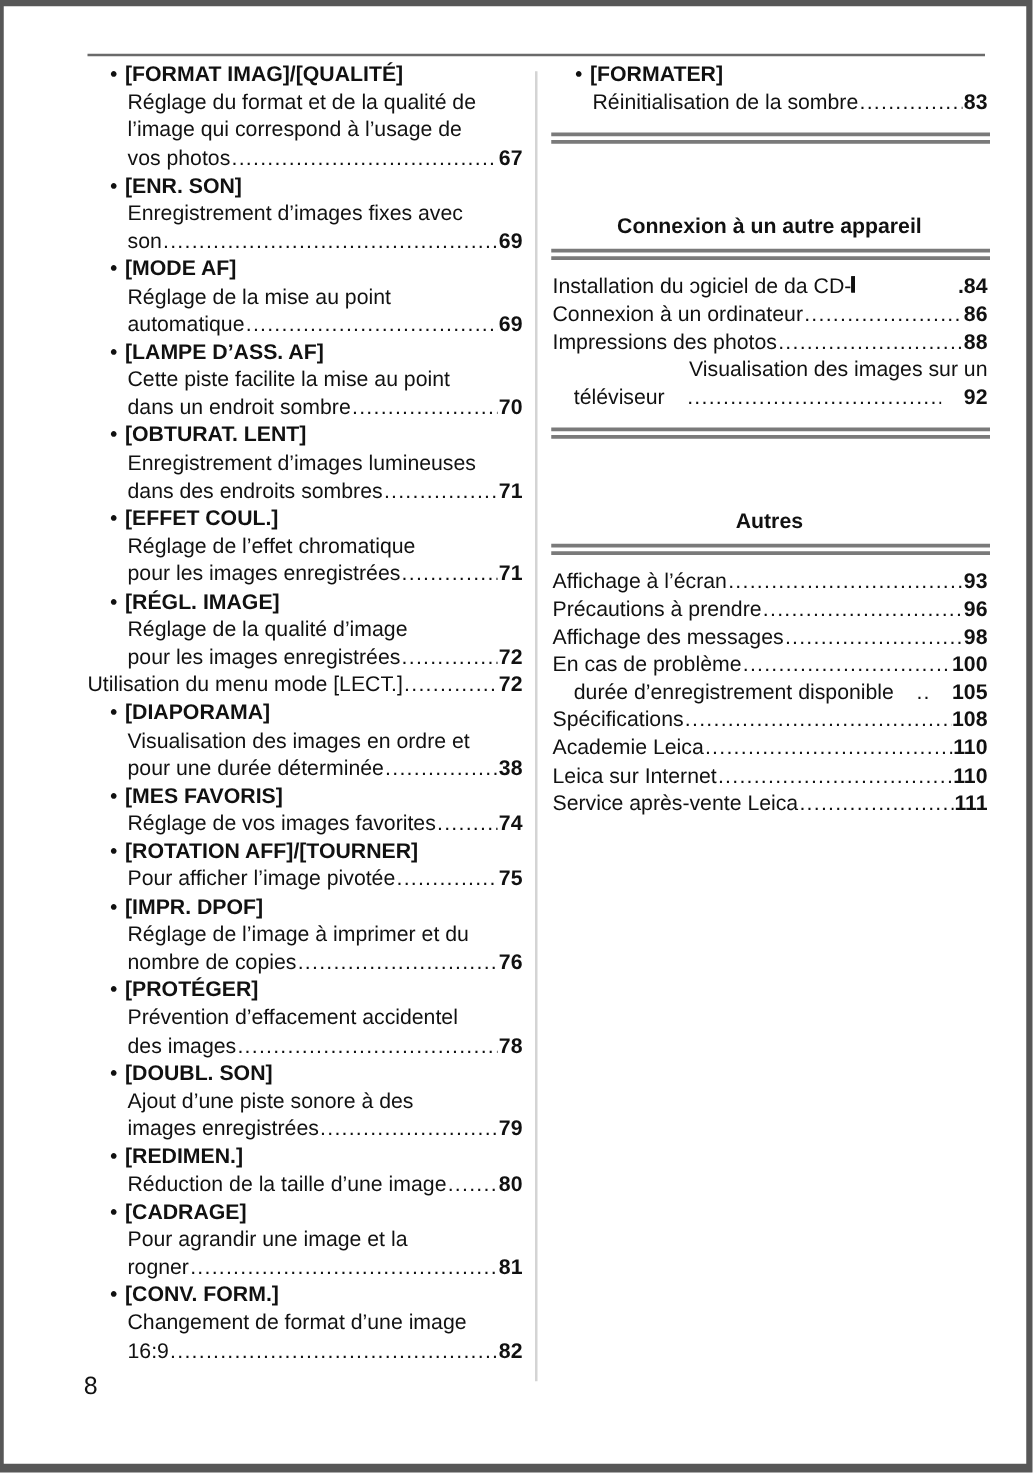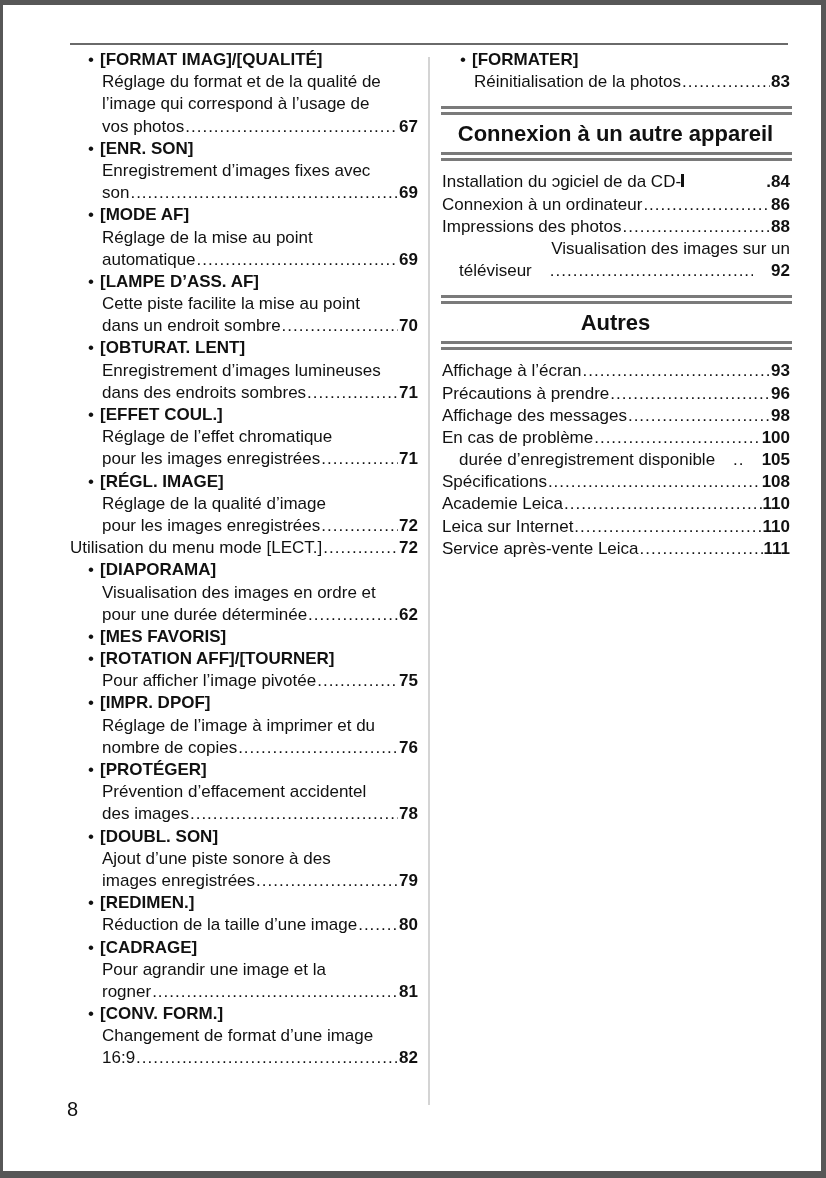--- a/index.html
+++ b/index.html
@@ -69,25 +69,26 @@
   .section-head { margin-top: 12px; }
   .double-rule { height: 12px; position: relative; }
   .double-rule::before, .double-rule::after {
     content: ""; position: absolute; left: 2px; right: -2px;
     border-top: 3px solid #7a7a7a;
   }
   .double-rule::before { top: 1px; }
   .double-rule::after { top: 7px; }
   .head-title {
     font-weight: bold;
-    font-size: 22px;
+    font-size: 17px;
     text-align: center;
     height: 34px;
     line-height: 34px;
     padding-left: 2px;
+    margin-top: 47px;
   }
   .section-body { margin-top: 8px; text-align: right; }
   .page-number {
     position: absolute;
     left: 64px; top: 1093px;
     font-size: 20px;
   }
   .cdglyph {
     display: inline-block; width: 9px; height: 11px;
     background: #111; border: 1px solid #111; vertical-align: -1px;
@@ -172,25 +173,30 @@
       <span class="dots"></span>
       <span class="pg">72</span>
     </div>
     <div id="left-blocks-2">
         <div>
           <div class="line bullet"><span class="dot">•</span><span class="label">[DIAPORAMA]</span></div>
           <div class="line sub">Visualisation des images en ordre et</div>
           <div class="line entry sub">
             <span class="txt">pour une durée déterminée</span>
             <span class="dots"></span>
-            <span class="pg">62</span>
+            <span class="pg">38</span>
           </div>
         </div>
         <div>
           <div class="line bullet"><span class="dot">•</span><span class="label">[MES FAVORIS]</span></div>
+          <div class="line entry sub">
+            <span class="txt">Réglage de vos images favorites</span>
+            <span class="dots"></span>
+            <span class="pg">74</span>
+          </div>
         </div>
         <div>
           <div class="line bullet"><span class="dot">•</span><span class="label">[ROTATION AFF]/[TOURNER]</span></div>
           <div class="line entry sub">
             <span class="txt">Pour afficher l’image pivotée</span>
             <span class="dots"></span>
             <span class="pg">75</span>
           </div>
         </div>
         <div>
@@ -249,21 +255,21 @@
       </div>
   </div>
 
   <div class="right-col">
     <div>
       <div class="line bullet">
         <span class="dot">•</span>
         <span class="label">[FORMATER]</span>
       </div>
       <div class="line entry sub">
-        <span class="txt">Réinitialisation de la photos</span>
+        <span class="txt">Réinitialisation de la sombre</span>
         <span class="dots"></span>
         <span class="pg">83</span>
       </div>
     </div>
     <div id="right-sections">
         <div class="section-head">
           <div class="double-rule"></div>
           <div class="head-title">Connexion à un autre appareil</div>
           <div class="double-rule"></div>
           <div class="section-body">

